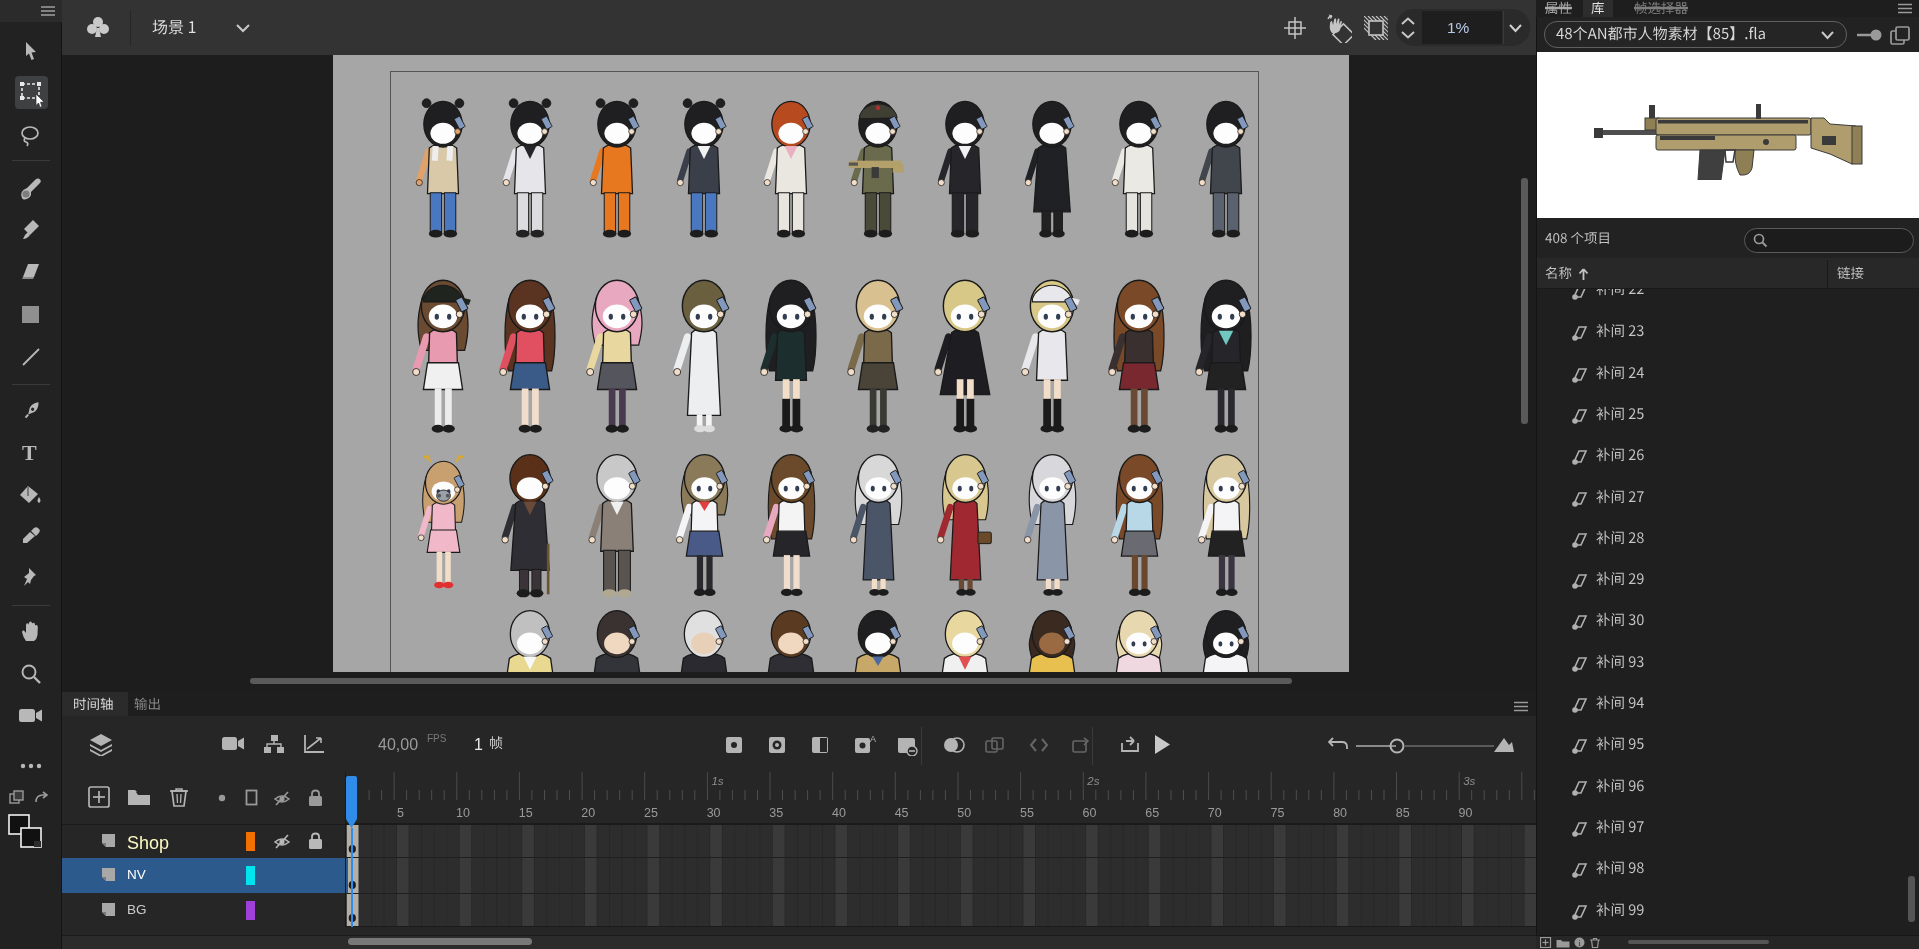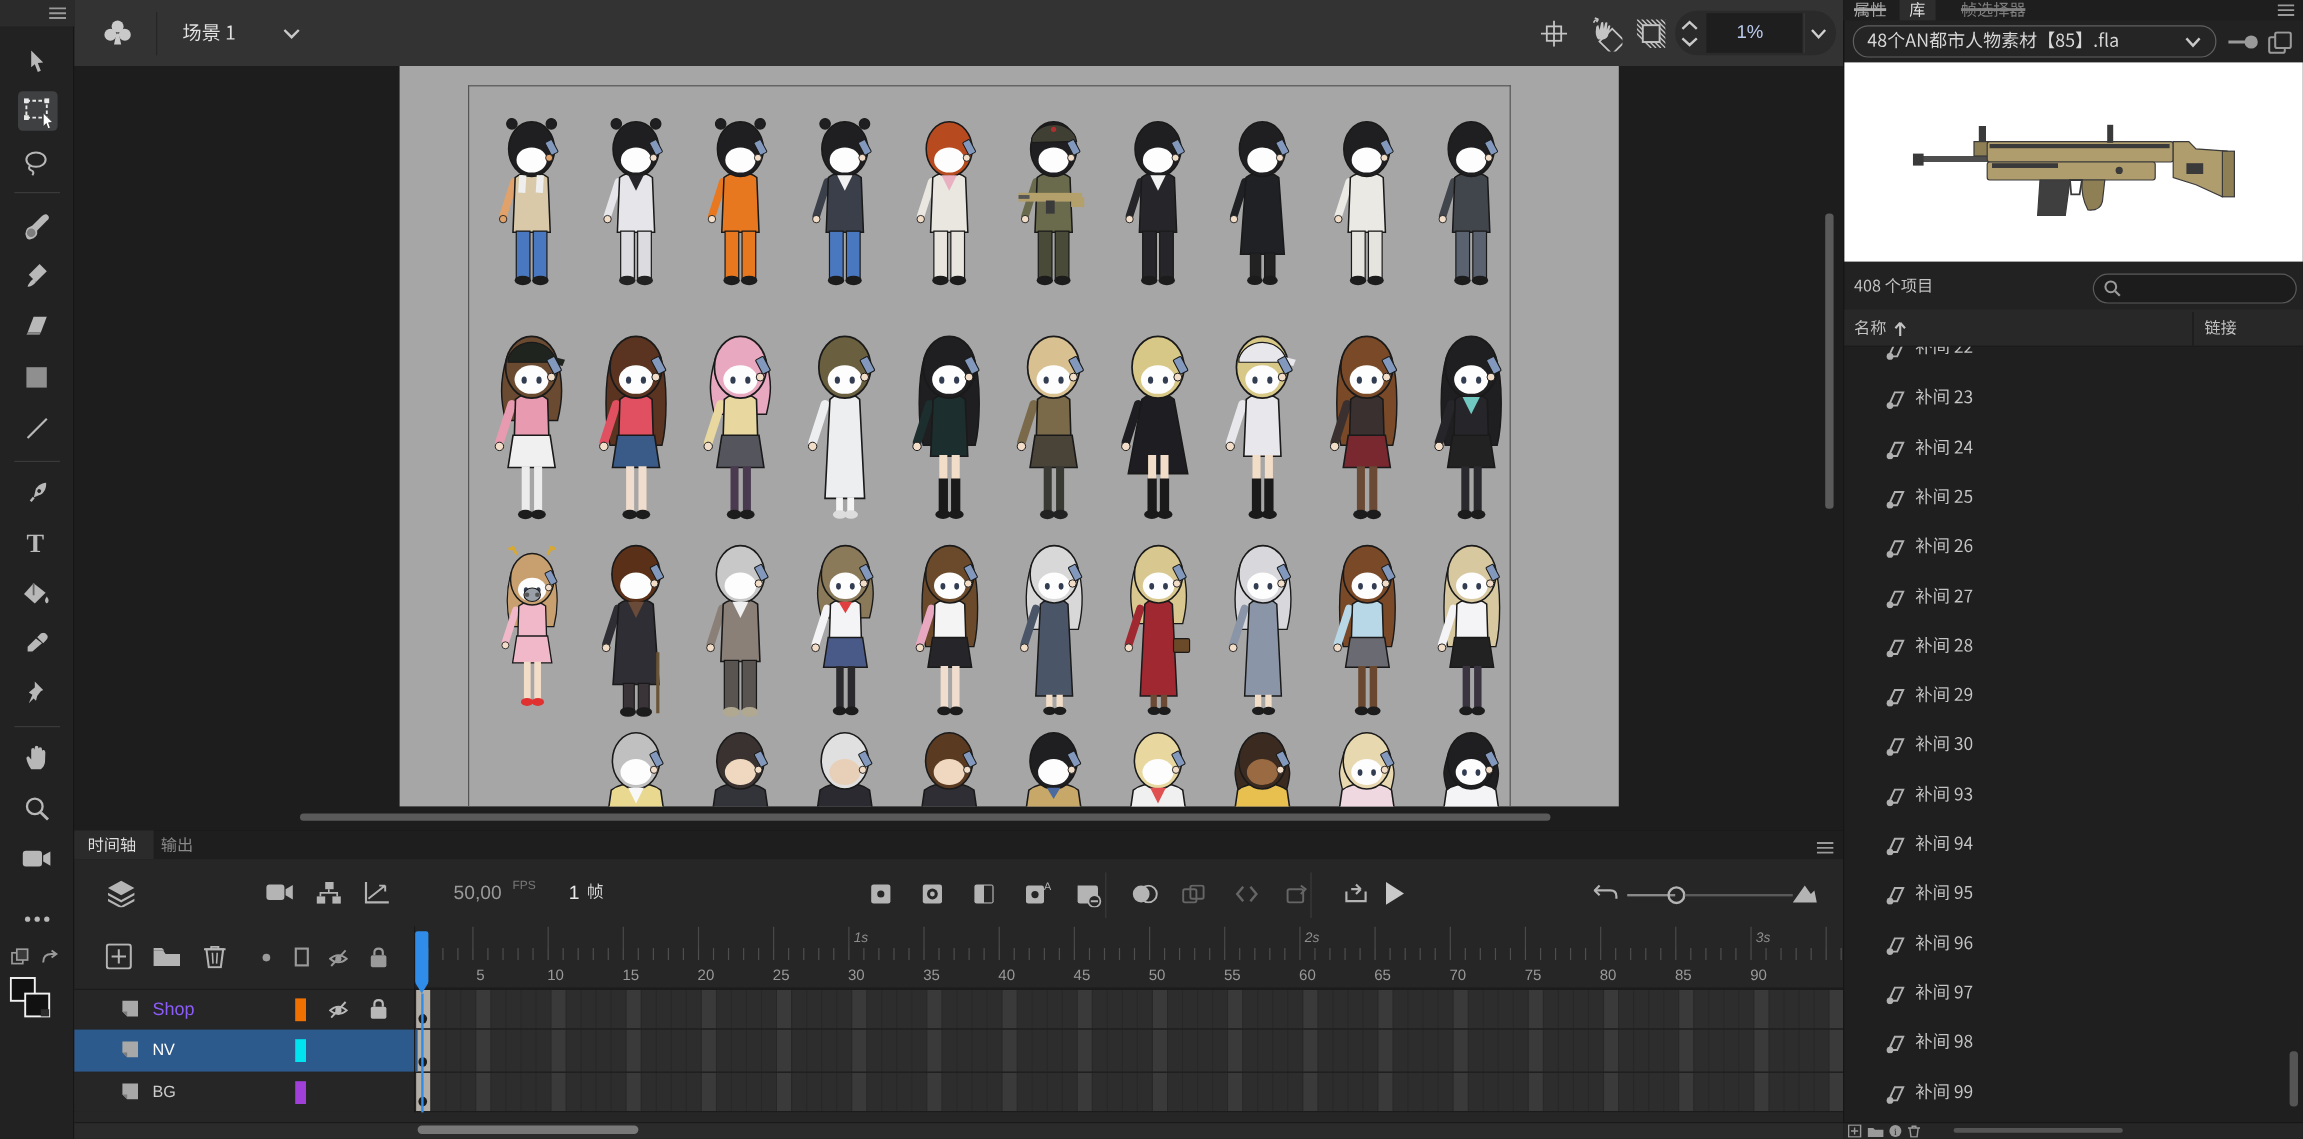--- a/index.html
+++ b/index.html
@@ -860,21 +860,21 @@
       <rect x="8" y="1" width="7" height="6"></rect>
       <rect x="1" y="13" width="7" height="6"></rect>
       <rect x="14" y="13" width="7" height="6"></rect>
     </g>
     <path d="M11,7 L11,10 M4,13 L4,10 L18,10 L18,13" stroke="#b4b4b4" stroke-width="1.4" fill="none"></path>
   </svg>
 <svg class="abs" style="left:303px;top:734px;" width="22" height="20">
     <path d="M2,1 L2,18 L21,18" stroke="#b4b4b4" stroke-width="1.8" fill="none"></path>
     <path d="M4,15 L18,4 M18,4 L18,9 M18,4 L13,4" stroke="#b4b4b4" stroke-width="1.6" fill="none"></path>
   </svg>
-<div class="abs" style="left:378px;top:735px;font-size:16px;color:#9a9a9a;white-space:nowrap;line-height:1.2;">50,00</div>
+<div class="abs" style="left:378px;top:735px;font-size:16px;color:#9a9a9a;white-space:nowrap;line-height:1.2;">40,00</div>
 <div class="abs" style="left:427px;top:733px;font-size:10px;color:#787878;white-space:nowrap;line-height:1.2;">FPS</div>
 <div class="abs" style="left:474px;top:735px;font-size:16px;color:#e8e8e8;white-space:nowrap;line-height:1.2;">1</div>
 <div class="abs" style="left:489px;top:735px;">
     <svg width="14" height="18" style="display:block">
       <g transform="translate(0,13) scale(0.01400,-0.01400)" fill="#d8d8d8">
         <use href="#u5e27" x="0"></use>
       </g>
     </svg>
   </div>
 <svg class="abs" style="left:725px;top:736px;" width="18" height="18">
@@ -1407,21 +1407,21 @@
 <div class="abs" style="left:345px;top:893px;width:1191px;height:1px;background:#1f1f1f"></div>
 <div class="abs" style="left:345px;top:926px;width:1191px;height:1px;background:#1b1b1b"></div>
 <div class="abs" style="left:62px;top:825px;width:283px;height:32px;background:#262626"></div>
 <div class="abs" style="left:62px;top:858px;width:283px;height:35px;background:#2d5a8c"></div>
 <div class="abs" style="left:345px;top:858px;width:3px;height:35px;background:#2d5a8c"></div>
 <div class="abs" style="left:62px;top:894px;width:283px;height:32px;background:#262626"></div>
 <svg class="abs" style="left:100px;top:833px;" width="17" height="16">
     <path d="M2,1 L15,1 L15,14 L6,14 L2,10 Z" fill="#a8a8a8"></path>
     <path d="M2,10 L6,10 L6,14 Z" fill="#7a7a7a"></path>
   </svg>
-<div class="abs" style="left:127px;top:833px;font-size:15px;color:#8b5cf6;white-space:nowrap;line-height:1.2;">Shop</div>
+<div class="abs" style="left:127px;top:833px;font-size:18px;color:#fef9c3;white-space:nowrap;line-height:1.2;">Shop</div>
 <div class="abs" style="left:246px;top:832px;width:9px;height:19px;background:#f07000"></div>
 <svg class="abs" style="left:100px;top:867px;" width="17" height="16">
     <path d="M2,1 L15,1 L15,14 L6,14 L2,10 Z" fill="#a8a8a8"></path>
     <path d="M2,10 L6,10 L6,14 Z" fill="#7a7a7a"></path>
   </svg>
 <div class="abs" style="left:127px;top:867px;font-size:13.5px;color:#ffffff;white-space:nowrap;line-height:1.2;">NV</div>
 <div class="abs" style="left:246px;top:866px;width:9px;height:19px;background:#00e4f0"></div>
 <svg class="abs" style="left:100px;top:902px;" width="17" height="16">
     <path d="M2,1 L15,1 L15,14 L6,14 L2,10 Z" fill="#a8a8a8"></path>
     <path d="M2,10 L6,10 L6,14 Z" fill="#7a7a7a"></path>

